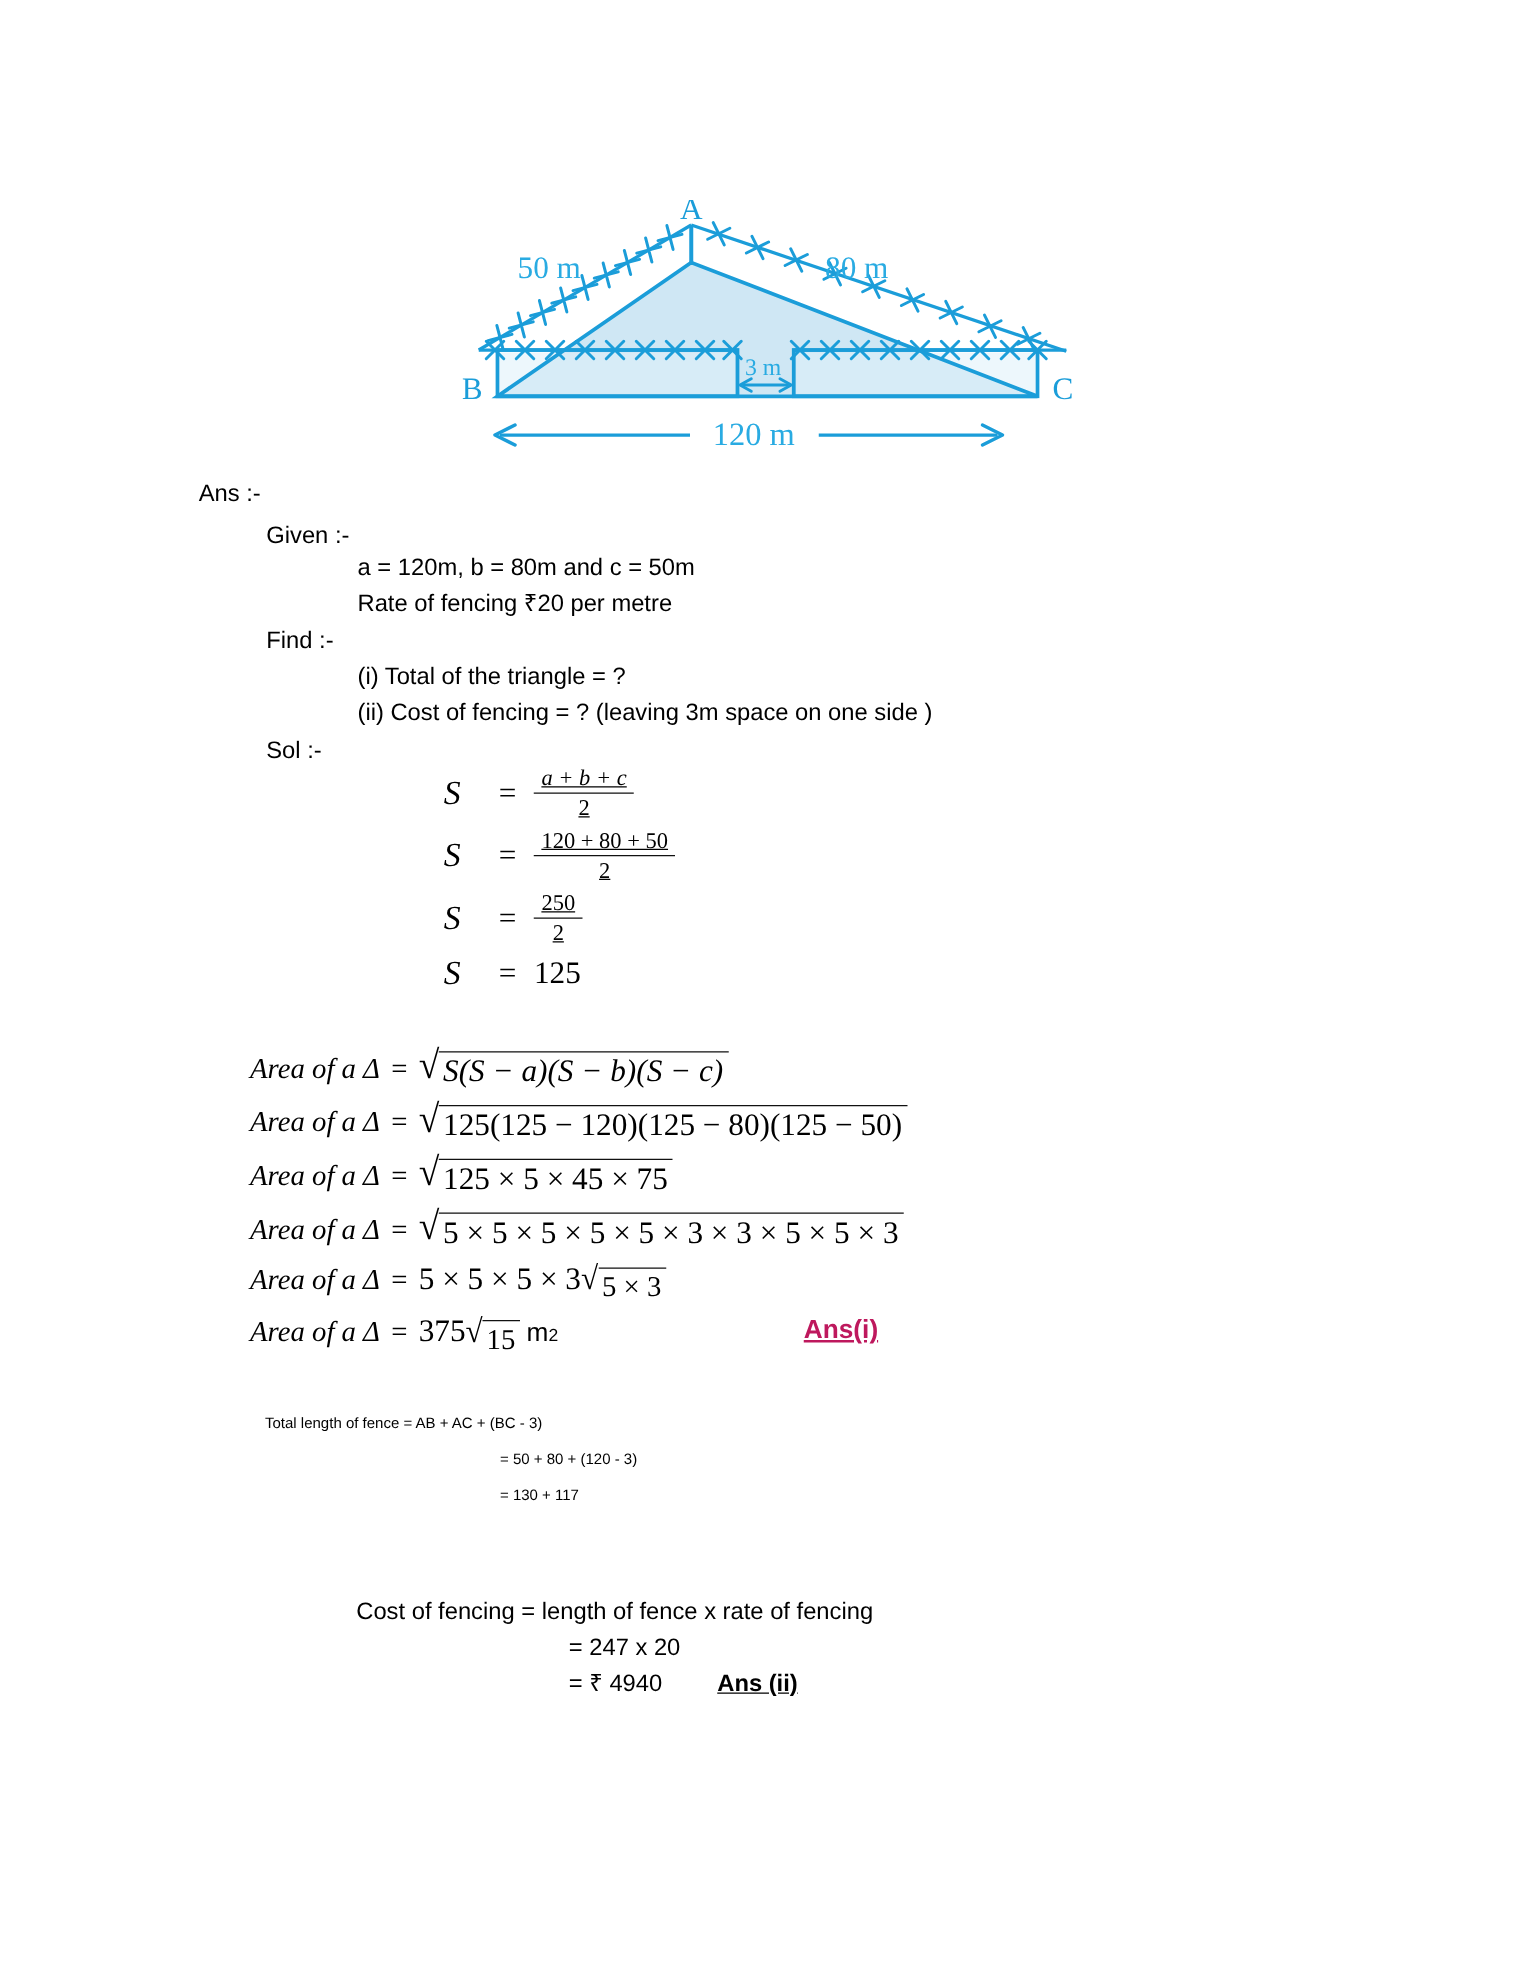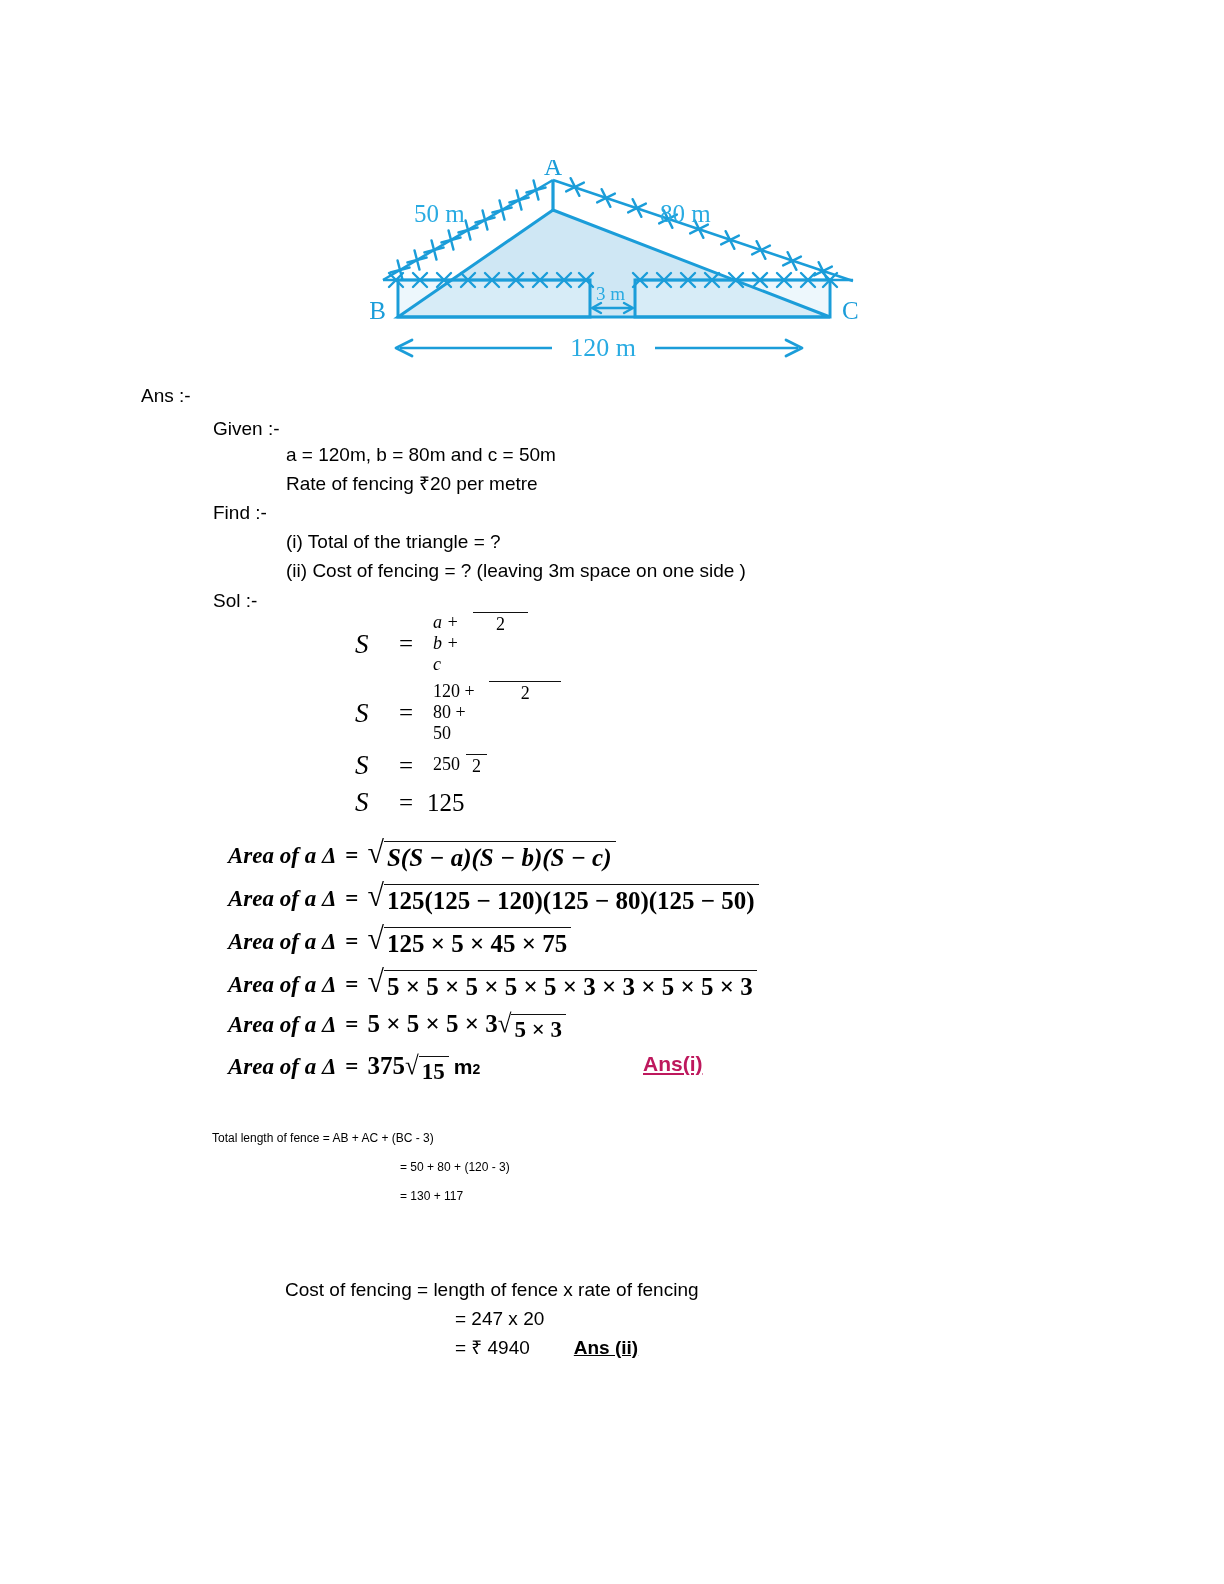--- a/index.html
+++ b/index.html
@@ -12,49 +12,49 @@
     overflow:hidden;
   }
   .page{position:relative;width:1224px;height:1584px;}
 
   
   .figure{position:absolute;left:370px;top:160px;width:500px;height:215px;}
   .figure svg{display:block;}
 
   
   .txt{position:absolute;font-family:"Liberation Sans", sans-serif;font-size:19px;line-height:28px;color:#000;white-space:pre;}
-  .ans-label{left:141px;top:382px;text-align:right;}
+  .ans-label{left:159px;top:382px;text-align:right;}
   .given-label{left:213px;top:415px;}
   .given-l1{left:286px;top:441px;}
   .given-l2{left:286px;top:470px;}
   .find-label{left:213px;top:499px;}
   .find-l1{left:286px;top:528px;}
   .find-l2{left:286px;top:557px;}
   .sol-label{left:213px;top:587px;}
 
   .fence-block{position:absolute;left:212px;top:1124px;font-size:12px;line-height:29px;}
   .fence-l1{}
   .fence-ind{padding-left:188px;}
 
   .cost-block{position:absolute;left:285px;top:1275px;font-size:19px;line-height:29px;}
   .cost-ind{padding-left:170px;}
   .ansii{display:inline-block;margin-left:44px;font-weight:bold;text-decoration:underline;}
   .mi{font-style:italic;}
   .sym{font-style:italic;font-size:27px;font-family:"Liberation Serif",serif;}
   .eqs{font-size:25px;margin:0 14px 0 18px;font-family:"Liberation Serif",serif;}
 
-  .frac{display:inline-flex;flex-direction:row;align-items:flex-start;vertical-align:middle;}
+  .frac{display:inline-flex;flex-direction:column;align-items:flex-end;vertical-align:middle;text-decoration:underline;}
   .frac .num{font-size:18px;padding:0 6px 1px 6px;font-family:"Liberation Serif",serif;}
   .frac .den{font-size:18px;padding:1px 6px 0 6px;border-top:1.6px solid #111;font-family:"Liberation Serif",serif;width:100%;text-align:center;box-sizing:border-box;}
 
   .sblock{position:absolute;left:355px;top:612px;}
   .srow{display:flex;align-items:center;height:auto;margin-bottom:5px;}
   .srow .sym{width:26px;}
 
-  .areablock{position:absolute;left:228px;top:838px;font-weight:bold;}
+  .areablock{position:absolute;left:200px;top:838px;}
   .arow{display:flex;align-items:baseline;margin-bottom:9px;}
   .alabel{font-style:italic;font-family:"Liberation Serif",serif;font-size:23px;white-space:pre;}
   .aeq{font-family:"Liberation Serif",serif;font-size:23px;margin:0 9px;}
   .aexpr{font-family:"Liberation Serif",serif;font-size:25px;white-space:pre;}
 
   
   .rad{display:inline-flex;align-items:stretch;font-family:"Liberation Serif",serif;}
   .rad .glyph{font-size:30px;line-height:1;transform:scaleY(1.05);}
   .rad .bar{border-top:1.6px solid #111;padding:2px 4px 0 3px;margin-top:3px;white-space:pre;font-size:25px;}
   .radsm .glyph{font-size:25px;}

